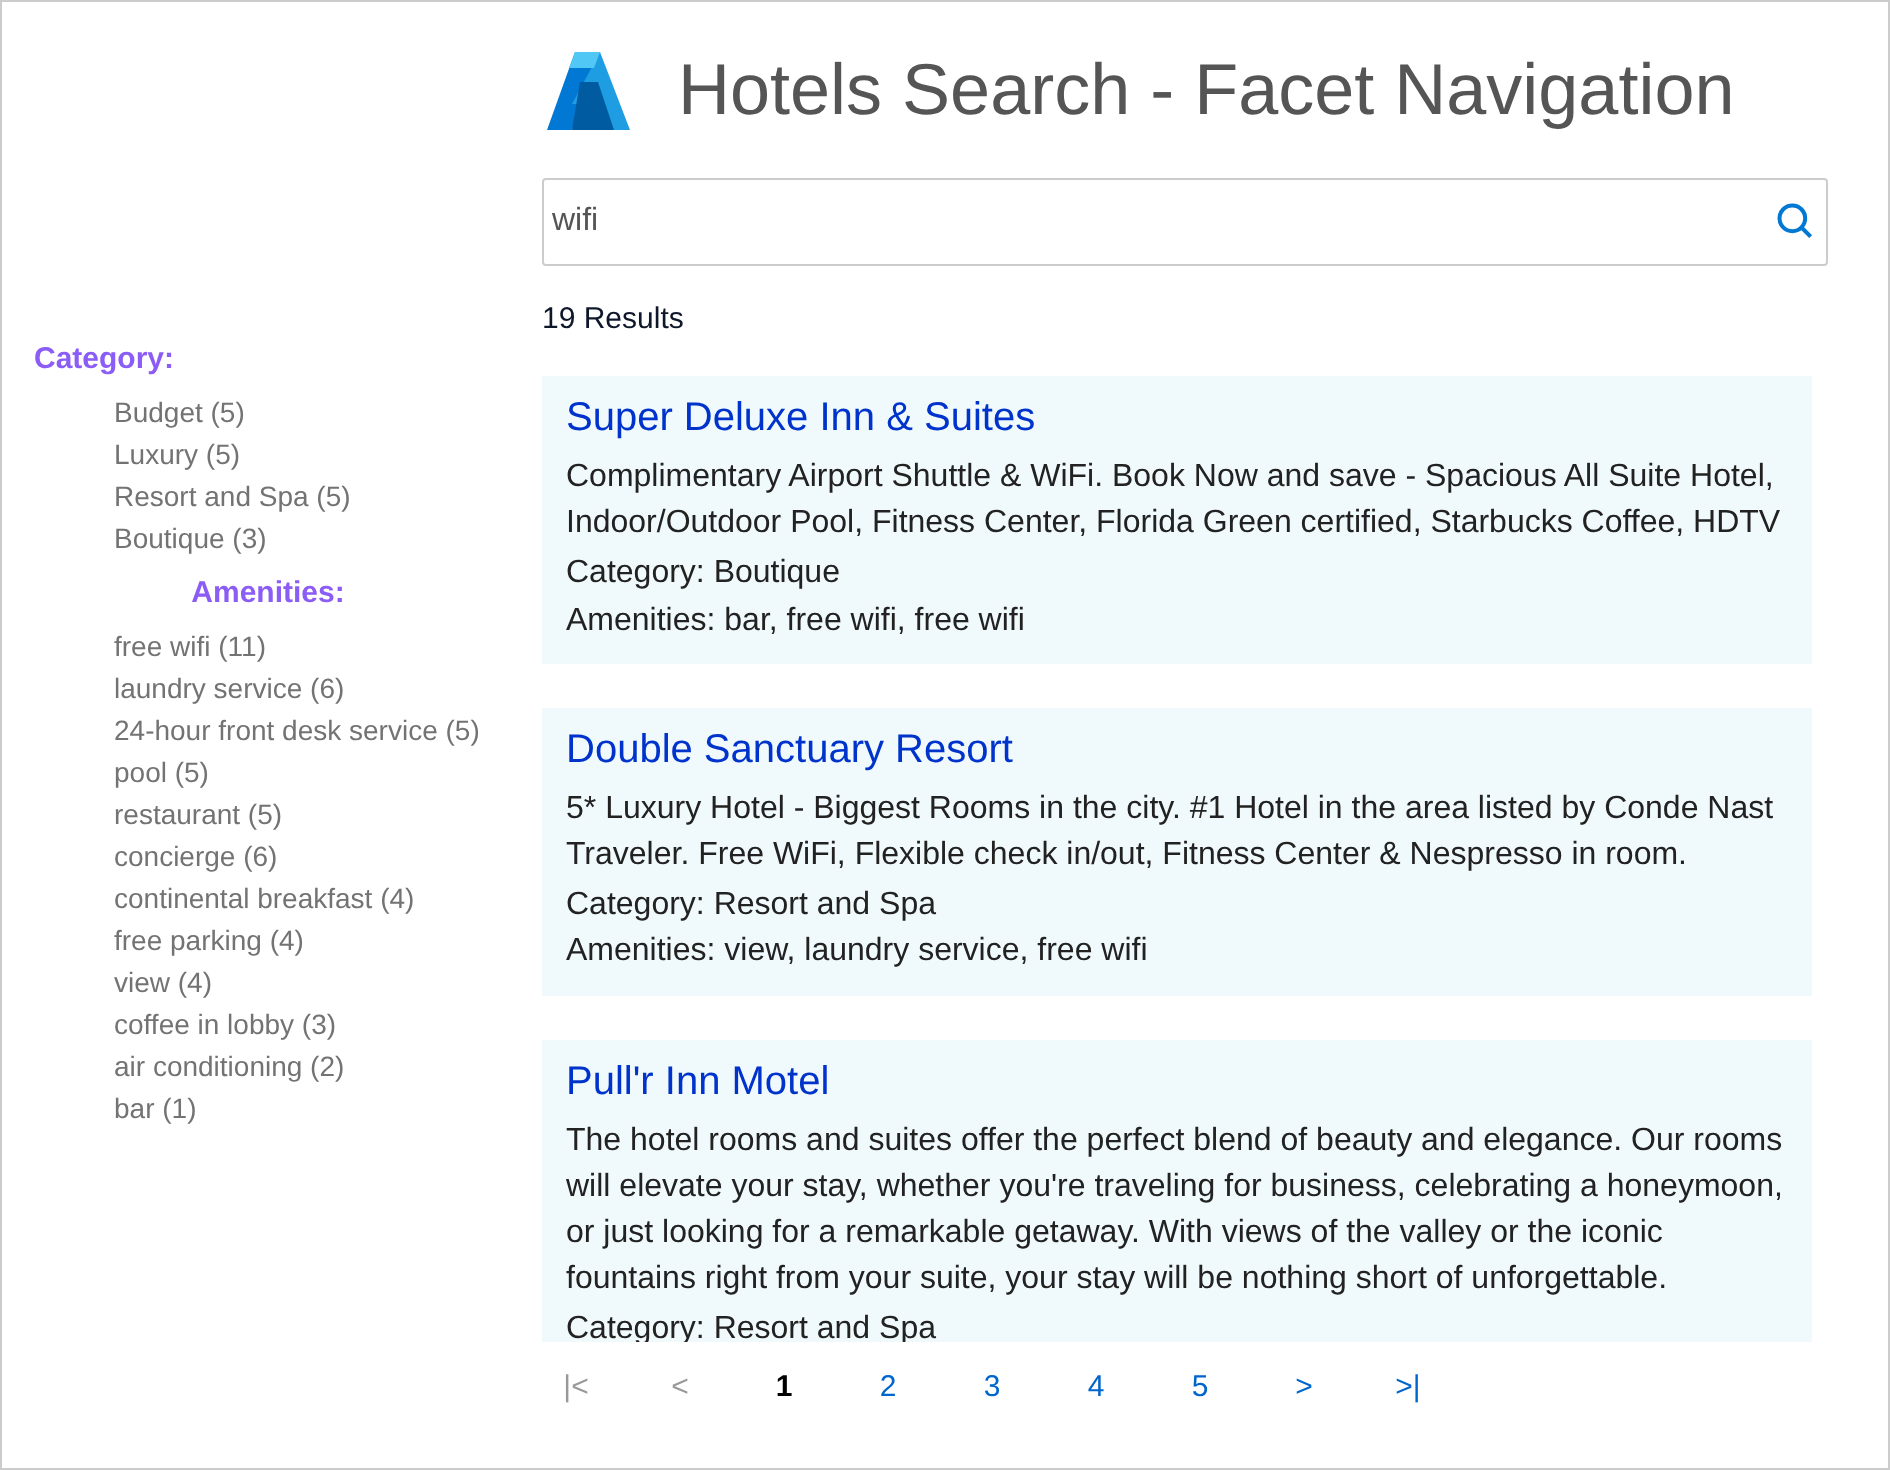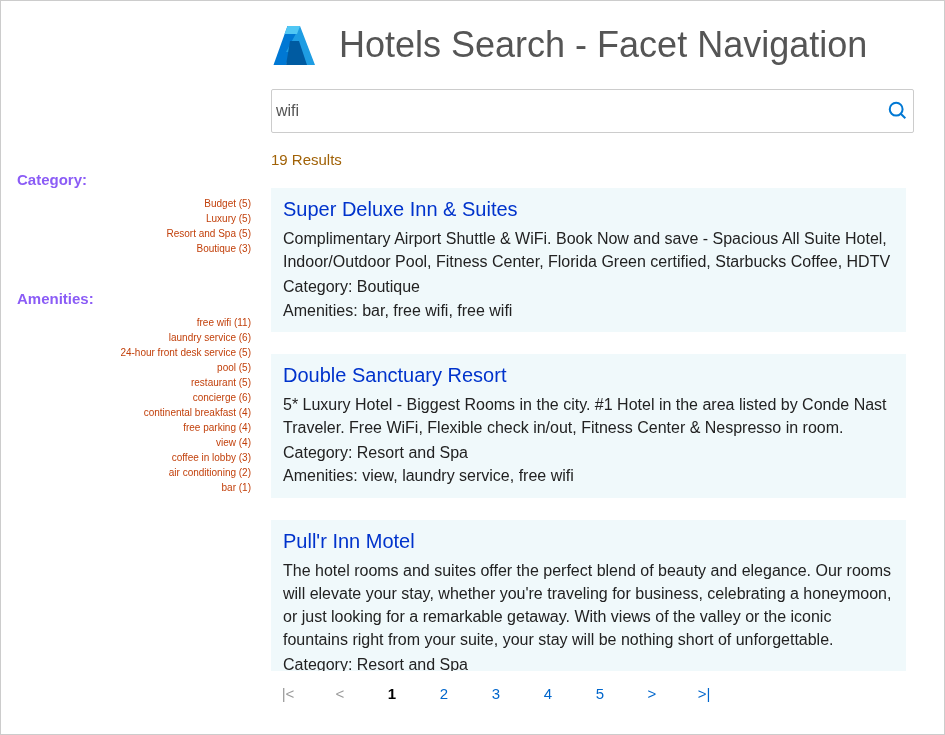--- a/index.html
+++ b/index.html
@@ -68,42 +68,42 @@
       background: transparent;
     }
     .search-icon {
       width: 22px;
       height: 22px;
       color: #0078d4;
       cursor: pointer;
     }
     .results-count {
       font-size: 15px;
-      color: #a16207;
+      color: #0f172a;
       margin-bottom: 20px;
     }
     .facet-heading {
       color: #8b5cf6;
       font-weight: bold;
       font-size: 15px;
       margin-bottom: 8px;
     }
     .facet-heading.amenities {
-      margin-top: 34px;
+      margin-top: 8px;
+      text-align: center;
     }
     .facet-list {
       list-style: none;
       padding-left: 40px;
     }
     .facet-item {
-      color: #c2410c;
-      font-size: 10px;
+      color: #737373;
+      font-size: 14px;
       line-height: 1.5;
       cursor: pointer;
-      text-align: right;
     }
     .results {
       flex: 1;
       overflow-y: auto;
       padding-right: 8px;
     }
     .result-card {
       background: #f0f9fb;
       padding: 10px 12px;
       margin-bottom: 22px;

